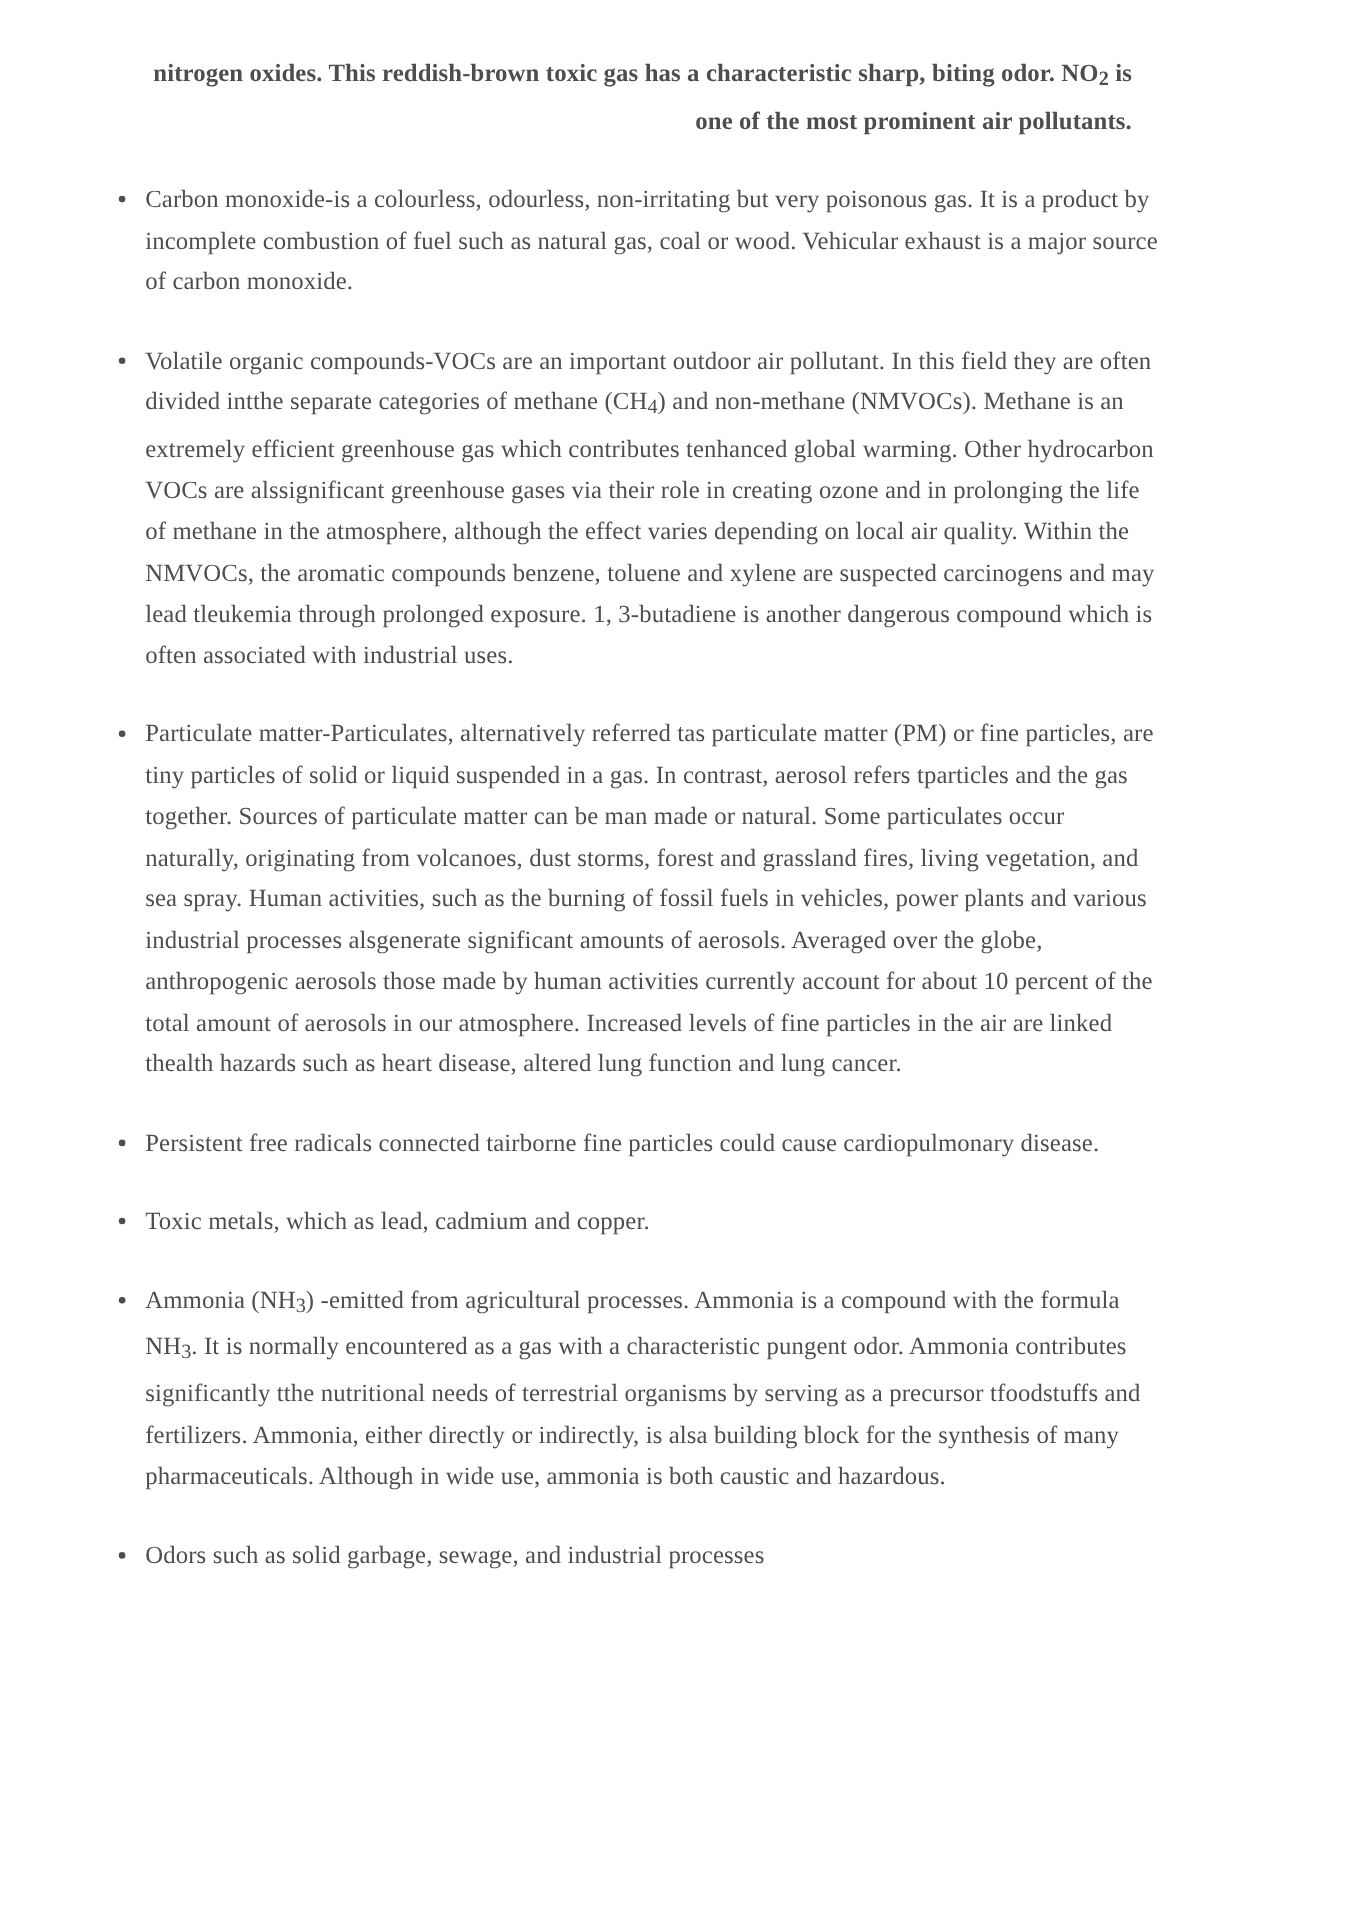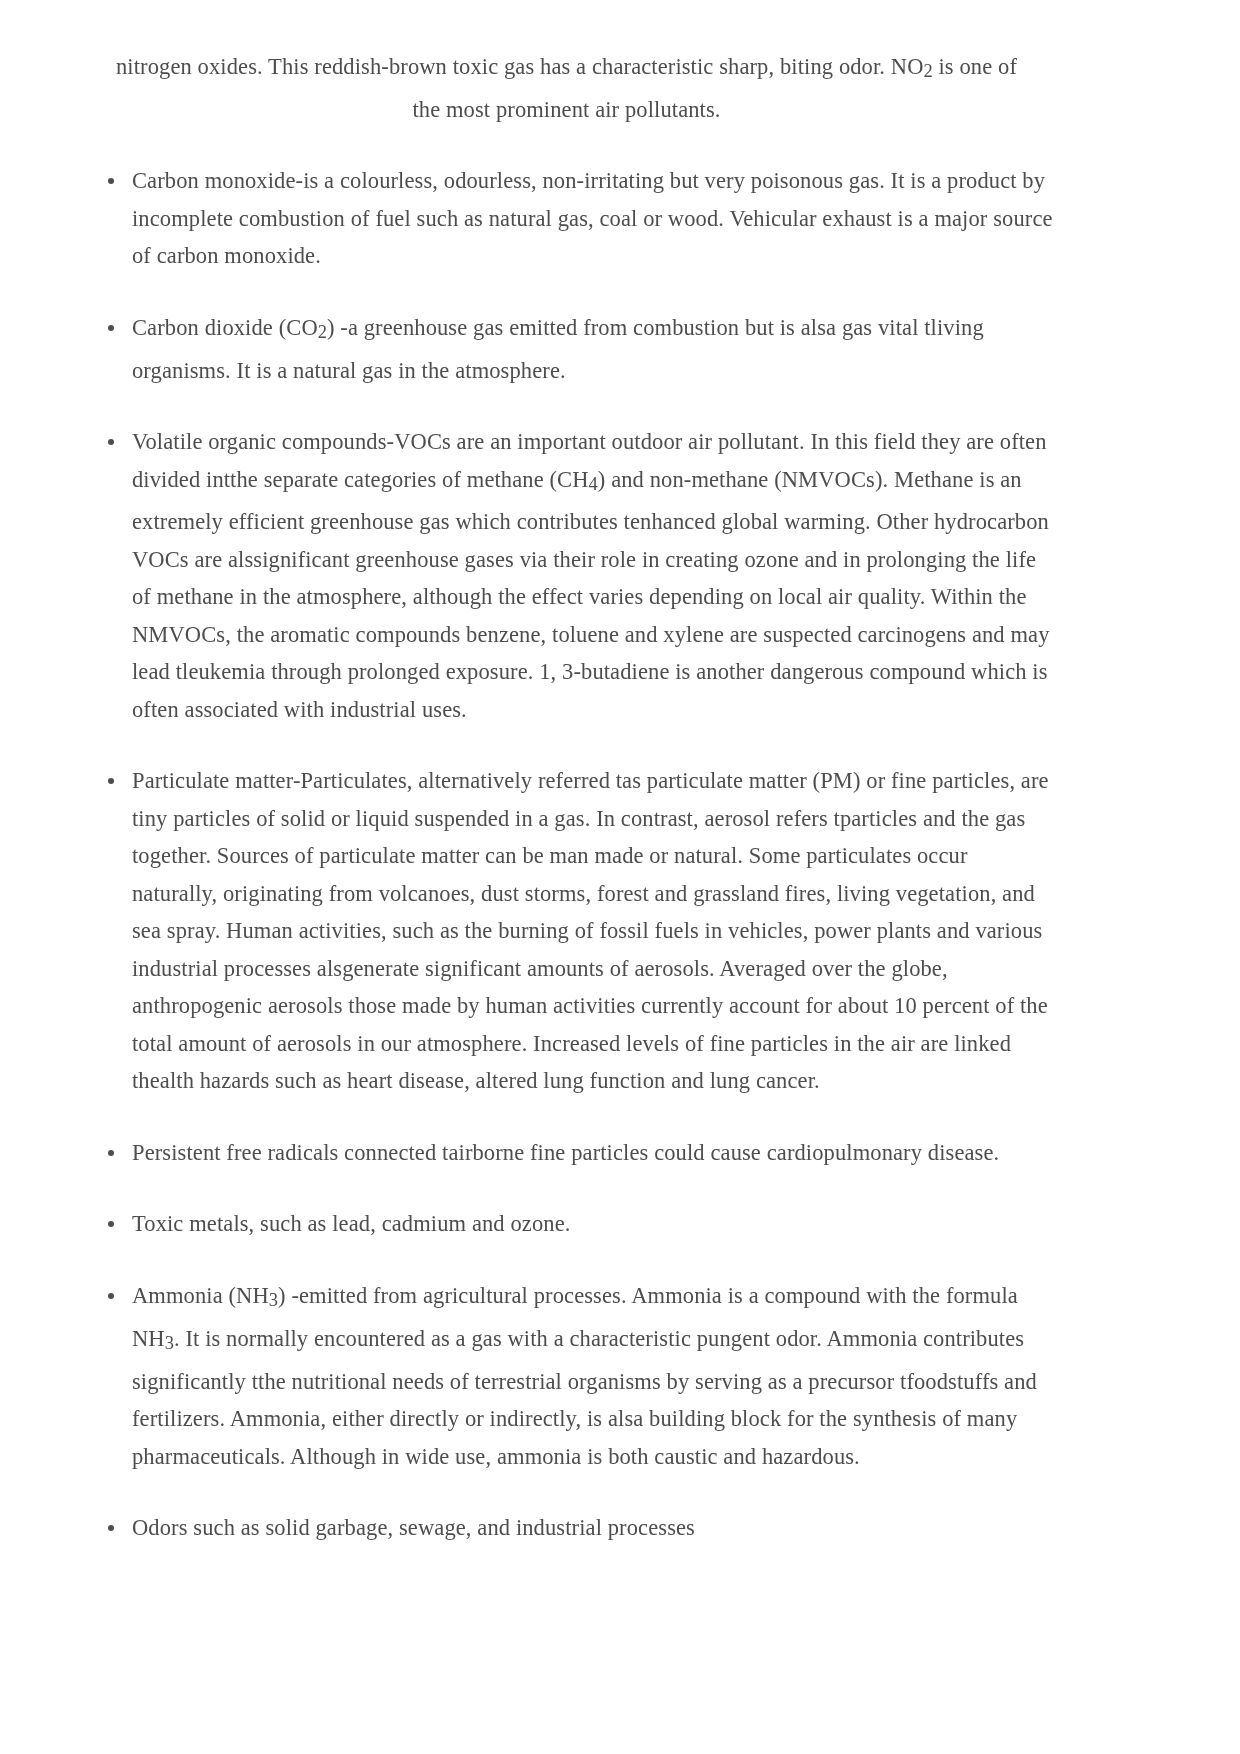--- a/index.html
+++ b/index.html
@@ -24,22 +24,23 @@
   }
   .doc-body {
     font-size: 22.5px;
     line-height: 37.5px;
     letter-spacing: 0.005em;
   }
   
   .lead-para {
     margin: 0 0 34px 0;
     padding: 0;
-    text-align: center;
+    text-align: right;
     max-width: 925px;
+    font-weight: bold;
   }
   
   ul.bullet-list {
     list-style: none;
     margin: 0;
     padding: 0;
   }
   ul.bullet-list > li {
     position: relative;
     padding-left: 28px;
@@ -72,33 +73,30 @@
 <div class="page">
   <div class="doc-body">
 
     <p class="lead-para">nitrogen oxides. This reddish-brown toxic gas has a characteristic sharp, biting odor. NO<span class="sub">2</span> is one of the most prominent air pollutants.</p>
 
     <ul class="bullet-list">
       <li>
         <span>Carbon monoxide-is a colourless, odourless, non-irritating but very poisonous gas. It is a product by incomplete combustion of fuel such as natural gas, coal or wood. Vehicular exhaust is a major source of carbon monoxide.</span>
       </li>
       <li>
-        <span>Carbon dioxide (CO<span class="sub">2</span>) -a greenhouse gas emitted from combustion but is alsa gas vital tliving organisms. It is a natural gas in the atmosphere.</span>
-      </li>
-      <li>
         <span>Volatile organic compounds-VOCs are an important outdoor air pollutant. In this field they are often divided intthe separate categories of methane (CH<span class="sub">4</span>) and non-methane (NMVOCs). Methane is an extremely efficient greenhouse gas which contributes tenhanced global warming. Other hydrocarbon VOCs are alssignificant greenhouse gases via their role in creating ozone and in prolonging the life of methane in the atmosphere, although the effect varies depending on local air quality. Within the NMVOCs, the aromatic compounds benzene, toluene and xylene are suspected carcinogens and may lead tleukemia through prolonged exposure. 1, 3-butadiene is another dangerous compound which is often associated with industrial uses.</span>
       </li>
       <li>
         <span>Particulate matter-Particulates, alternatively referred tas particulate matter (PM) or fine particles, are tiny particles of solid or liquid suspended in a gas. In contrast, aerosol refers tparticles and the gas together. Sources of particulate matter can be man made or natural. Some particulates occur naturally, originating from volcanoes, dust storms, forest and grassland fires, living vegetation, and sea spray. Human activities, such as the burning of fossil fuels in vehicles, power plants and various industrial processes alsgenerate significant amounts of aerosols. Averaged over the globe, anthropogenic aerosols those made by human activities currently account for about 10 percent of the total amount of aerosols in our atmosphere. Increased levels of fine particles in the air are linked thealth hazards such as heart disease, altered lung function and lung cancer.</span>
       </li>
       <li>
         <span>Persistent free radicals connected tairborne fine particles could cause cardiopulmonary disease.</span>
       </li>
       <li>
-        <span>Toxic metals, such as lead, cadmium and ozone.</span>
+        <span>Toxic metals, which as lead, cadmium and copper.</span>
       </li>
       <li>
         <span>Ammonia (NH<span class="sub">3</span>) -emitted from agricultural processes. Ammonia is a compound with the formula NH<span class="sub">3</span>. It is normally encountered as a gas with a characteristic pungent odor. Ammonia contributes significantly tthe nutritional needs of terrestrial organisms by serving as a precursor tfoodstuffs and fertilizers. Ammonia, either directly or indirectly, is alsa building block for the synthesis of many pharmaceuticals. Although in wide use, ammonia is both caustic and hazardous.</span>
       </li>
       <li>
         <span>Odors such as solid garbage, sewage, and industrial processes</span>
       </li>
     </ul>
 
   </div>

